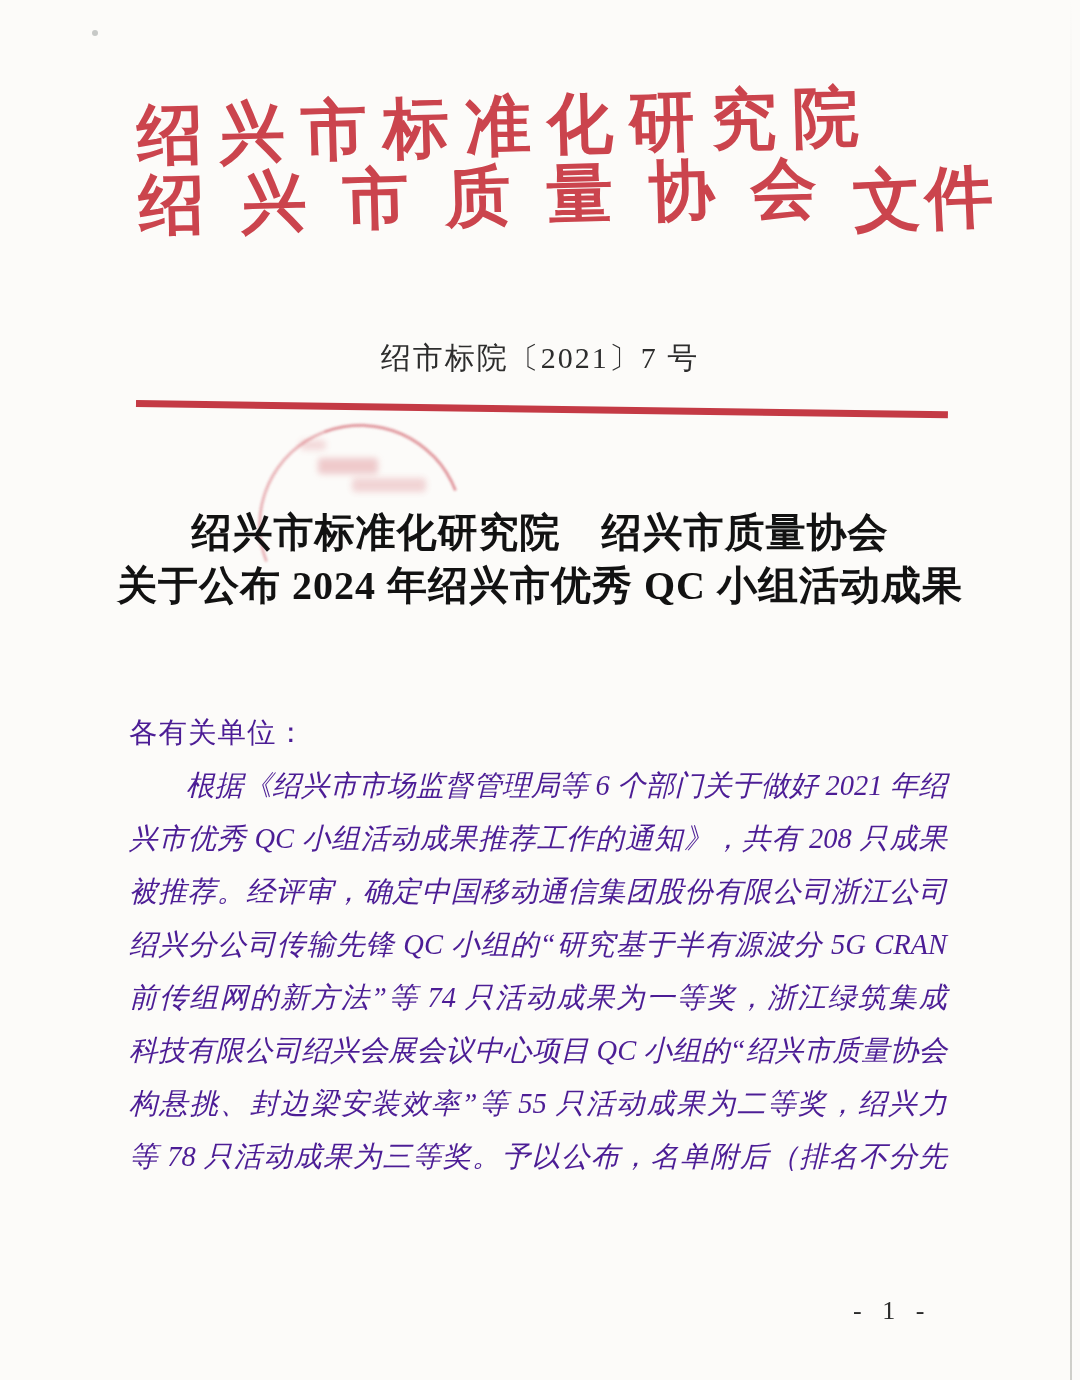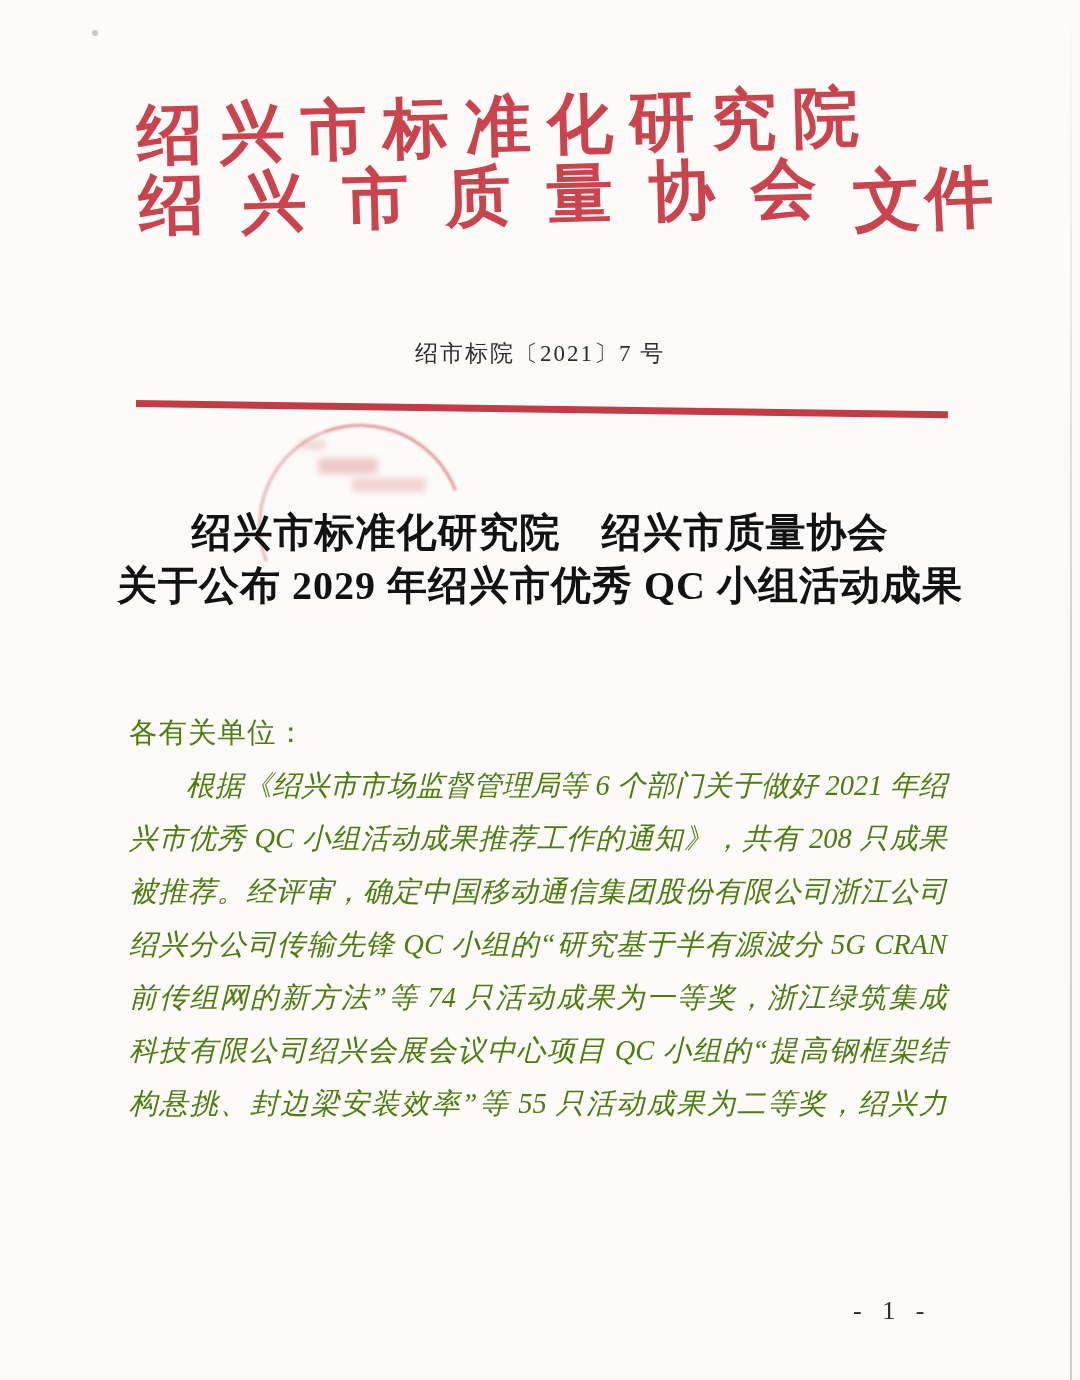--- a/index.html
+++ b/index.html
@@ -23,21 +23,21 @@
   .org-line1{font-size:66px;letter-spacing:16px;line-height:72px;}
   .org-line2{font-size:66px;letter-spacing:36px;line-height:72px;margin-top:-2px;}
   .doc-type{
     left:853px;top:154px;font-size:68px;font-weight:bold;color:#cb444d;
     letter-spacing:4px;transform:rotate(-2.5deg);white-space:nowrap;
   }
 
   
   .doc-number{
     left:0;top:338px;width:1080px;text-align:center;
-    font-size:23px;color:#2d2d2d;letter-spacing:2px;white-space:nowrap;
+    font-size:30px;color:#2d2d2d;letter-spacing:2px;white-space:nowrap;
   }
 
   
   .red-line{
     left:136px;top:400px;width:812px;height:7px;background:#c43a45;
     transform:rotate(0.8deg);transform-origin:0 50%;
   }
 
   
   .seal-arc{
@@ -56,21 +56,21 @@
   
   .title-block{
     left:0;top:506px;width:1080px;text-align:center;color:#121212;
     font-weight:bold;font-size:40px;line-height:53px;letter-spacing:1px;
   }
   .title-block div{white-space:nowrap;}
 
   
   .body-block{
     left:129px;top:706px;width:818px;
-    font-size:28.5px;line-height:53px;color:#4d7c0f;
+    font-size:28.5px;line-height:53px;color:#4c1d95;
   }
   .salutation{text-align:left;letter-spacing:1px;}
   .jline{
     text-align:justify;text-align-last:justify;font-style:italic;
     -moz-text-align-last:justify;
   }
   .indent{text-indent:2em;}
 
   
   .page-number{
@@ -99,29 +99,30 @@
 
 <div class="abs red-line"></div>
 
 <div class="abs seal-arc"></div>
 <div class="abs seal-smudge smudge1"></div>
 <div class="abs seal-smudge smudge2"></div>
 <div class="abs seal-smudge smudge3"></div>
 
 <div class="abs title-block">
   <div>绍兴市标准化研究院　绍兴市质量协会</div>
-  <div>关于公布 2029 年绍兴市优秀 QC 小组活动成果</div>
+  <div>关于公布 2024 年绍兴市优秀 QC 小组活动成果</div>
 </div>
 
 <div class="abs body-block">
   <div class="salutation">各有关单位：</div>
   <div class="jline indent">根据《绍兴市市场监督管理局等 6 个部门关于做好 2021 年绍</div>
   <div class="jline">兴市优秀 QC 小组活动成果推荐工作的通知》，共有 208 只成果</div>
   <div class="jline">被推荐。经评审，确定中国移动通信集团股份有限公司浙江公司</div>
   <div class="jline">绍兴分公司传输先锋 QC 小组的“研究基于半有源波分 5G CRAN</div>
   <div class="jline">前传组网的新方法”等 74 只活动成果为一等奖，浙江绿筑集成</div>
-  <div class="jline">科技有限公司绍兴会展会议中心项目 QC 小组的“提高钢框架结</div>
+  <div class="jline">科技有限公司绍兴会展会议中心项目 QC 小组的“绍兴市质量协会</div>
   <div class="jline">构悬挑、封边梁安装效率”等 55 只活动成果为二等奖，绍兴力</div>
+  <div class="jline">等 78 只活动成果为三等奖。予以公布，名单附后（排名不分先</div>
 </div>
 
 <div class="abs page-number">- 1 -</div>
 
 <div class="abs page-edge"></div>
 
 </body></html>

